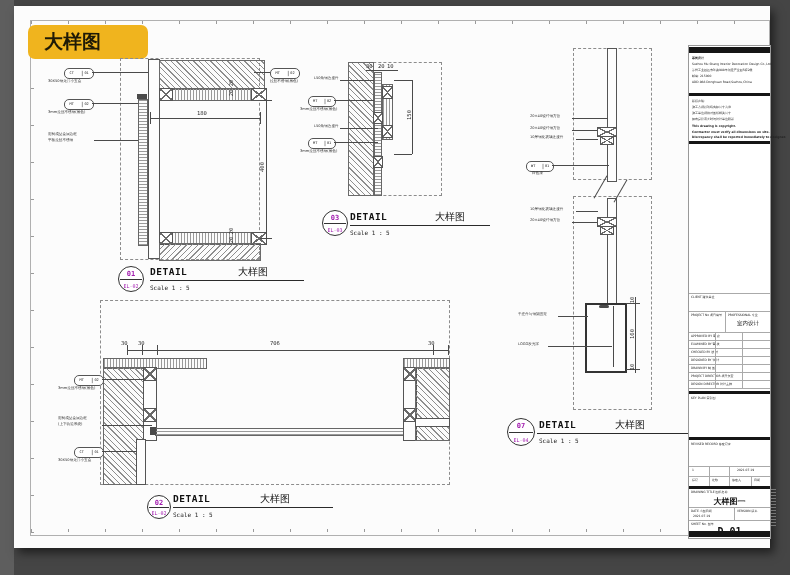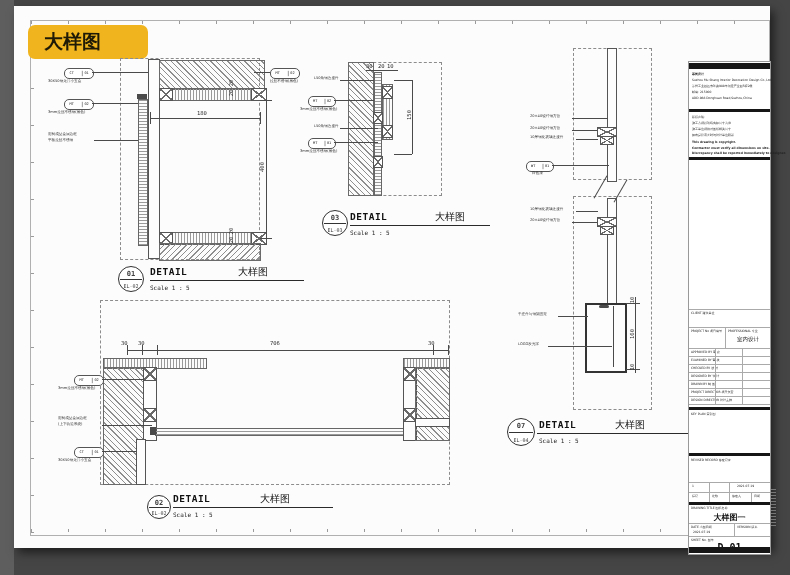--- a/index.html
+++ b/index.html
@@ -26,21 +26,21 @@
   .wbox{position:absolute;border:1px solid #555;background:#fdfdfd}
   .dim{position:absolute;font:5.5px "DejaVu Sans Mono",monospace;color:#2e2e2e;white-space:nowrap}
   .dimv{position:absolute;font:5.5px "DejaVu Sans Mono",monospace;color:#2e2e2e;white-space:nowrap;transform:rotate(-90deg)}
   .cap{position:absolute;font-size:6px;line-height:6px;color:#2e2e2e;white-space:nowrap;
        transform:scale(.6);transform-origin:0 0;font-family:"DejaVu Sans",sans-serif}
   .bub{position:absolute;height:9px;border:1px solid #555;border-radius:5px;background:#fff;display:flex}
   .bub span{flex:1;font-size:6px;transform:scale(.6);text-align:center;line-height:8px;color:#222;
             font-family:"DejaVu Sans Mono",monospace}
   .bub span + span{border-left:1px solid #555}
   .tc{position:absolute;width:24px;height:24px;border:1px solid #333;border-radius:50%;background:#fff;
-      font-family:"DejaVu Sans Mono",monospace;color:#404040}
+      font-family:"DejaVu Sans Mono",monospace;color:#a21caf}
   .tc .n{position:absolute;top:3px;left:0;right:0;text-align:center;font-size:7px;font-weight:bold}
   .tc .r{position:absolute;bottom:2px;left:0;right:0;text-align:center;font-size:5px}
   .tc .ln{position:absolute;top:50%;left:1px;right:1px;height:1px;background:#333}
   .dt{position:absolute;font:bold 9.5px "DejaVu Sans Mono",monospace;color:#111;letter-spacing:.5px}
   .cn{position:absolute;font:10px "DejaVu Sans",sans-serif;color:#111}
   .sc{position:absolute;font:6px "DejaVu Sans Mono",monospace;color:#222}
   .ul{position:absolute;height:1px;background:#2a2a2a}
   .tb{position:absolute;background:#fff;border:1px solid #999}
   .bar{position:absolute;left:0;width:100%;height:3px;background:#161616}
   .t3{position:absolute;font-size:6px;transform:scale(.5);transform-origin:0 0;white-space:nowrap;
@@ -270,21 +270,21 @@
   <div class="tc" style="left:493px;top:412px;width:26px;height:26px">
     <span class="n">07</span>
     <span class="ln"></span>
     <span class="r">EL-04</span>
   </div>
   <div class="dt" style="left:525px;top:413px">DETAIL</div>
   <div class="cn" style="left:601px;top:412px">大样图</div>
   <div class="ul" style="left:523px;top:427px;width:155px"></div>
   <div class="sc" style="left:525px;top:431px">Scale 1 : 5</div>
 
-  <div class="tb" style="left:674px;top:55px;width:81px;height:492px">
+  <div class="tb" style="left:674px;top:39px;width:81px;height:492px">
     <div class="bar" style="top:1px;height:6px"></div>
     <div class="t3" style="left:3px;top:10px"><b>慕尚设计</b></div>
     <div class="t3" style="left:3px;top:16px">Suzhou Mu Shang Interior Decoration Design Co.,Ltd.</div>
     <div class="t3" style="left:3px;top:22px">苏州工业园区东环路988号创意产业园5幢2楼</div>
     <div class="t3" style="left:3px;top:28px">邮编: 215000</div>
     <div class="t3" style="left:3px;top:34px">ADD.988 Donghuan Road,Suzhou,China</div>
     <div class="bar" style="top:47px"></div>
     <div class="t3" style="left:3px;top:53px">版权声明:</div>
     <div class="t3" style="left:3px;top:59px">施工方须以现场实际尺寸为准</div>
     <div class="t3" style="left:3px;top:65px">施工单位须核对图纸相关尺寸</div>

